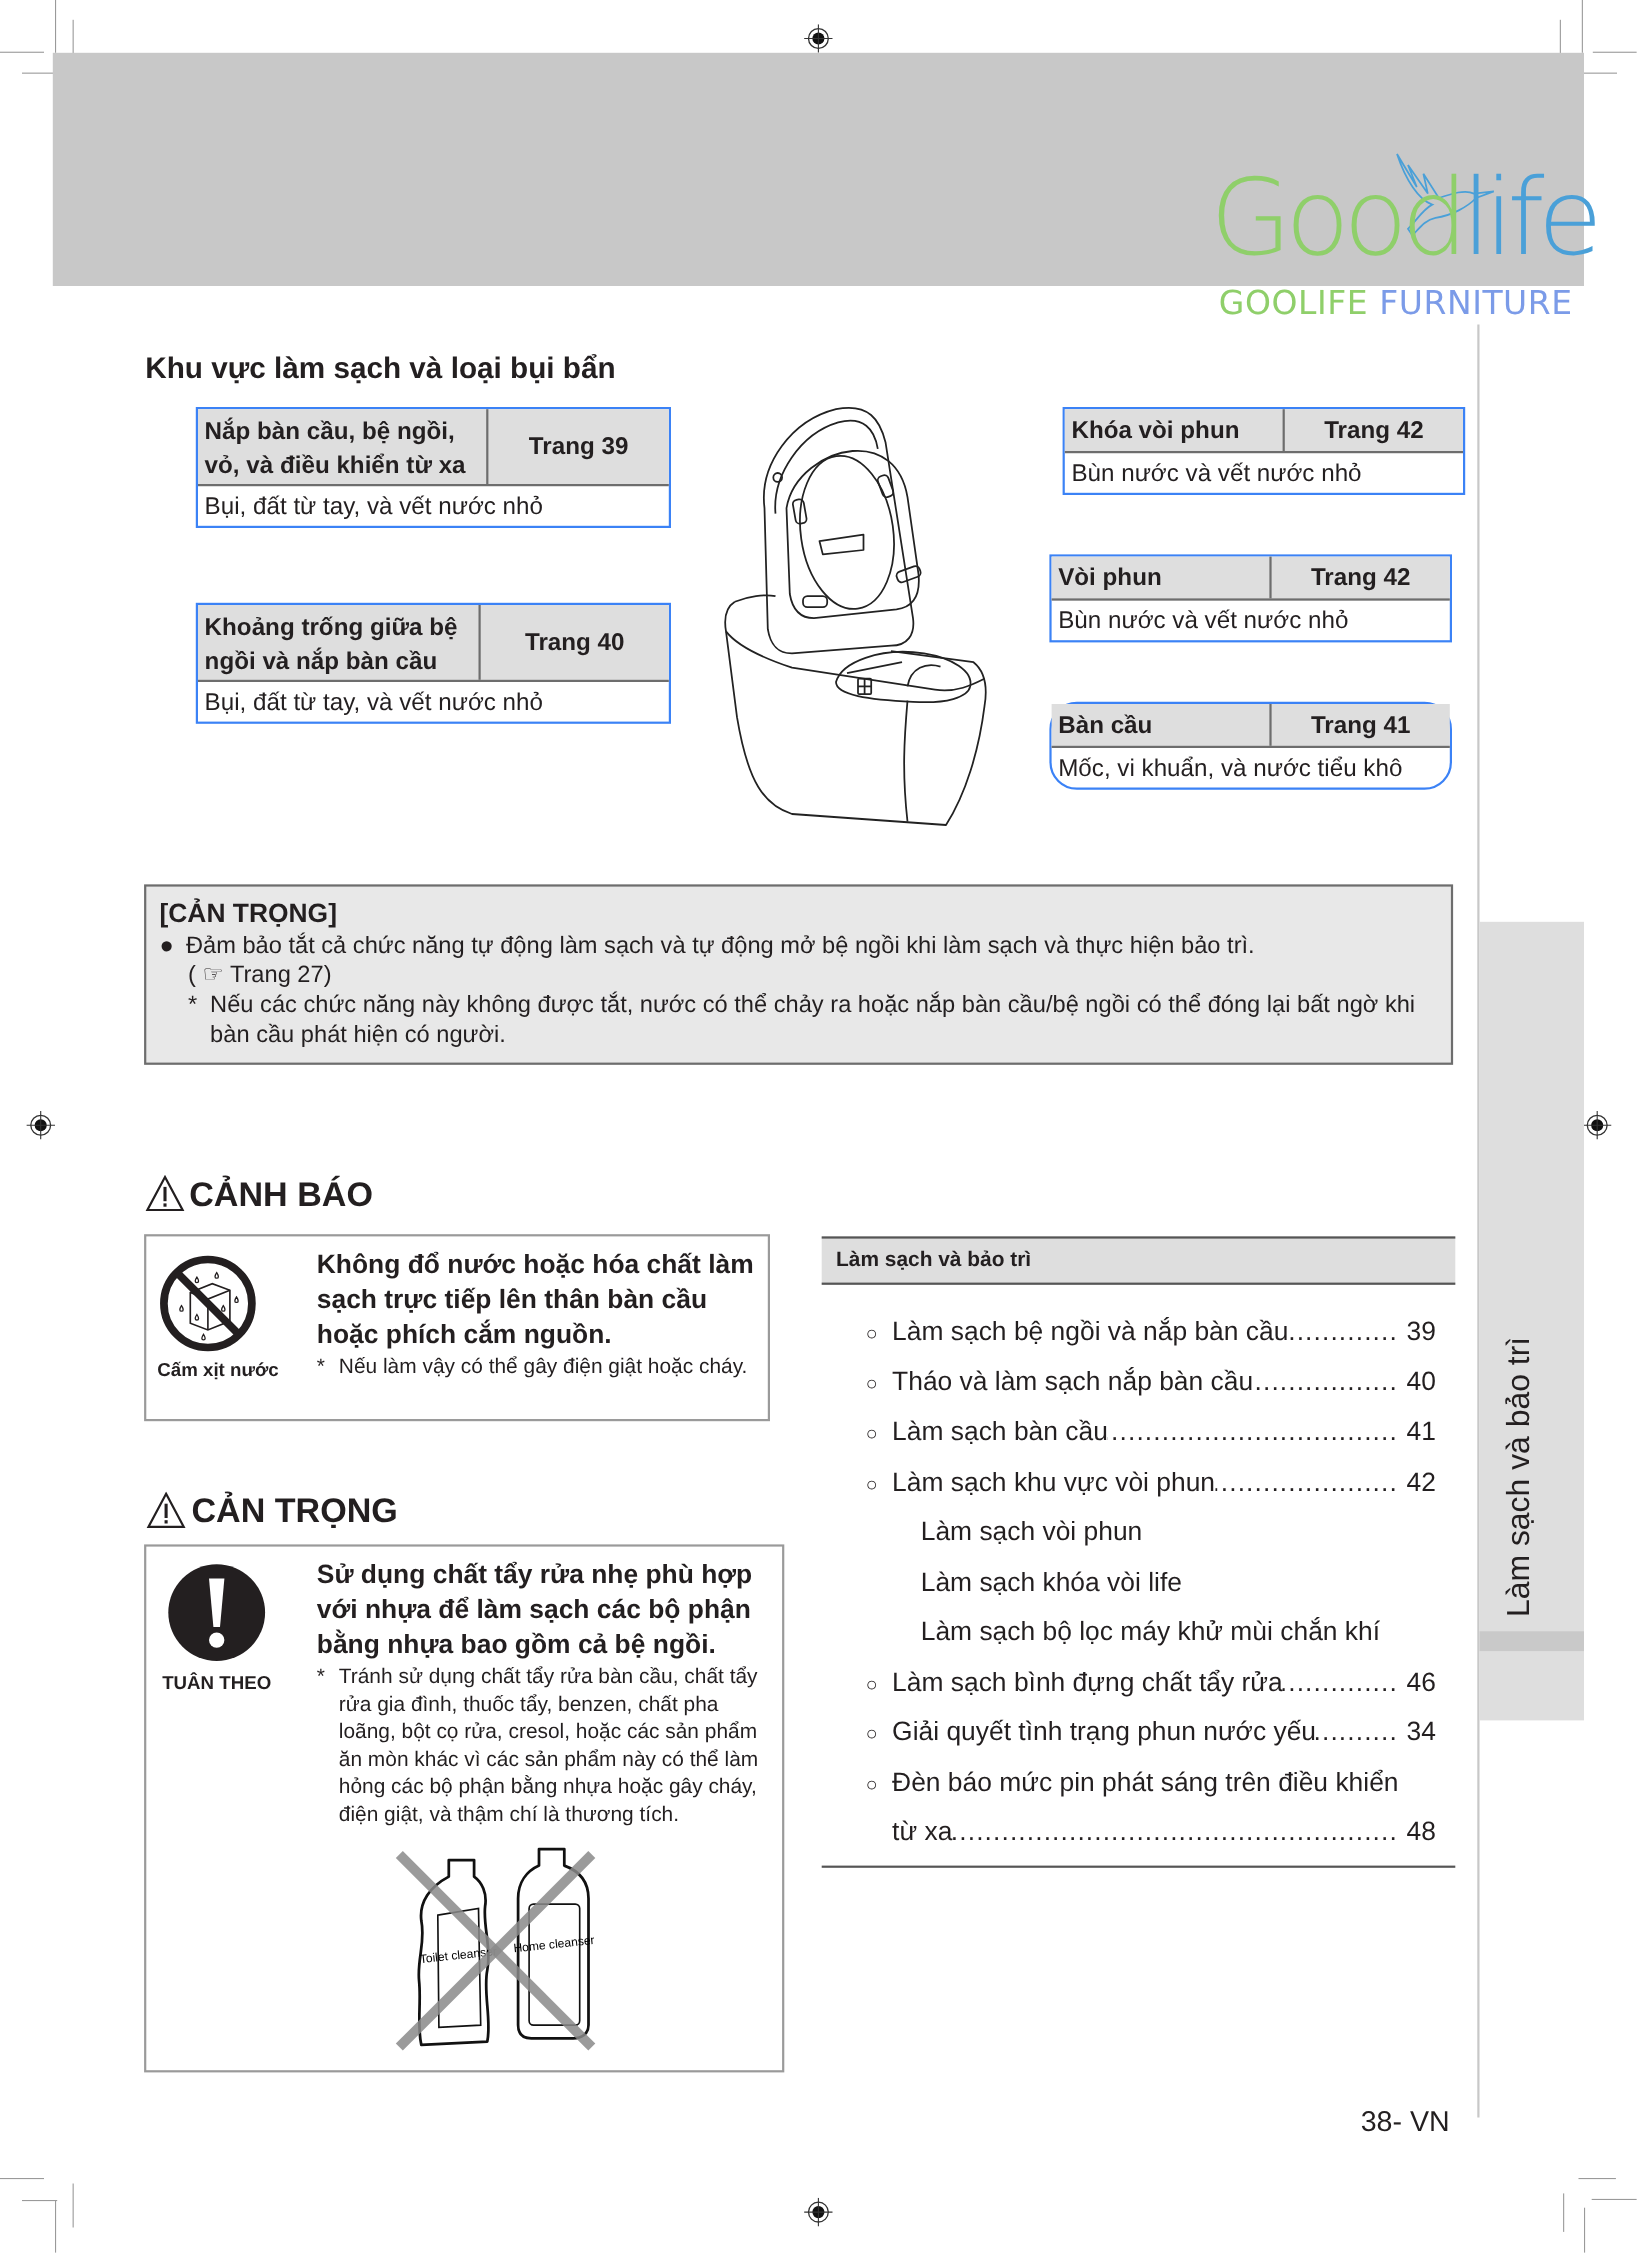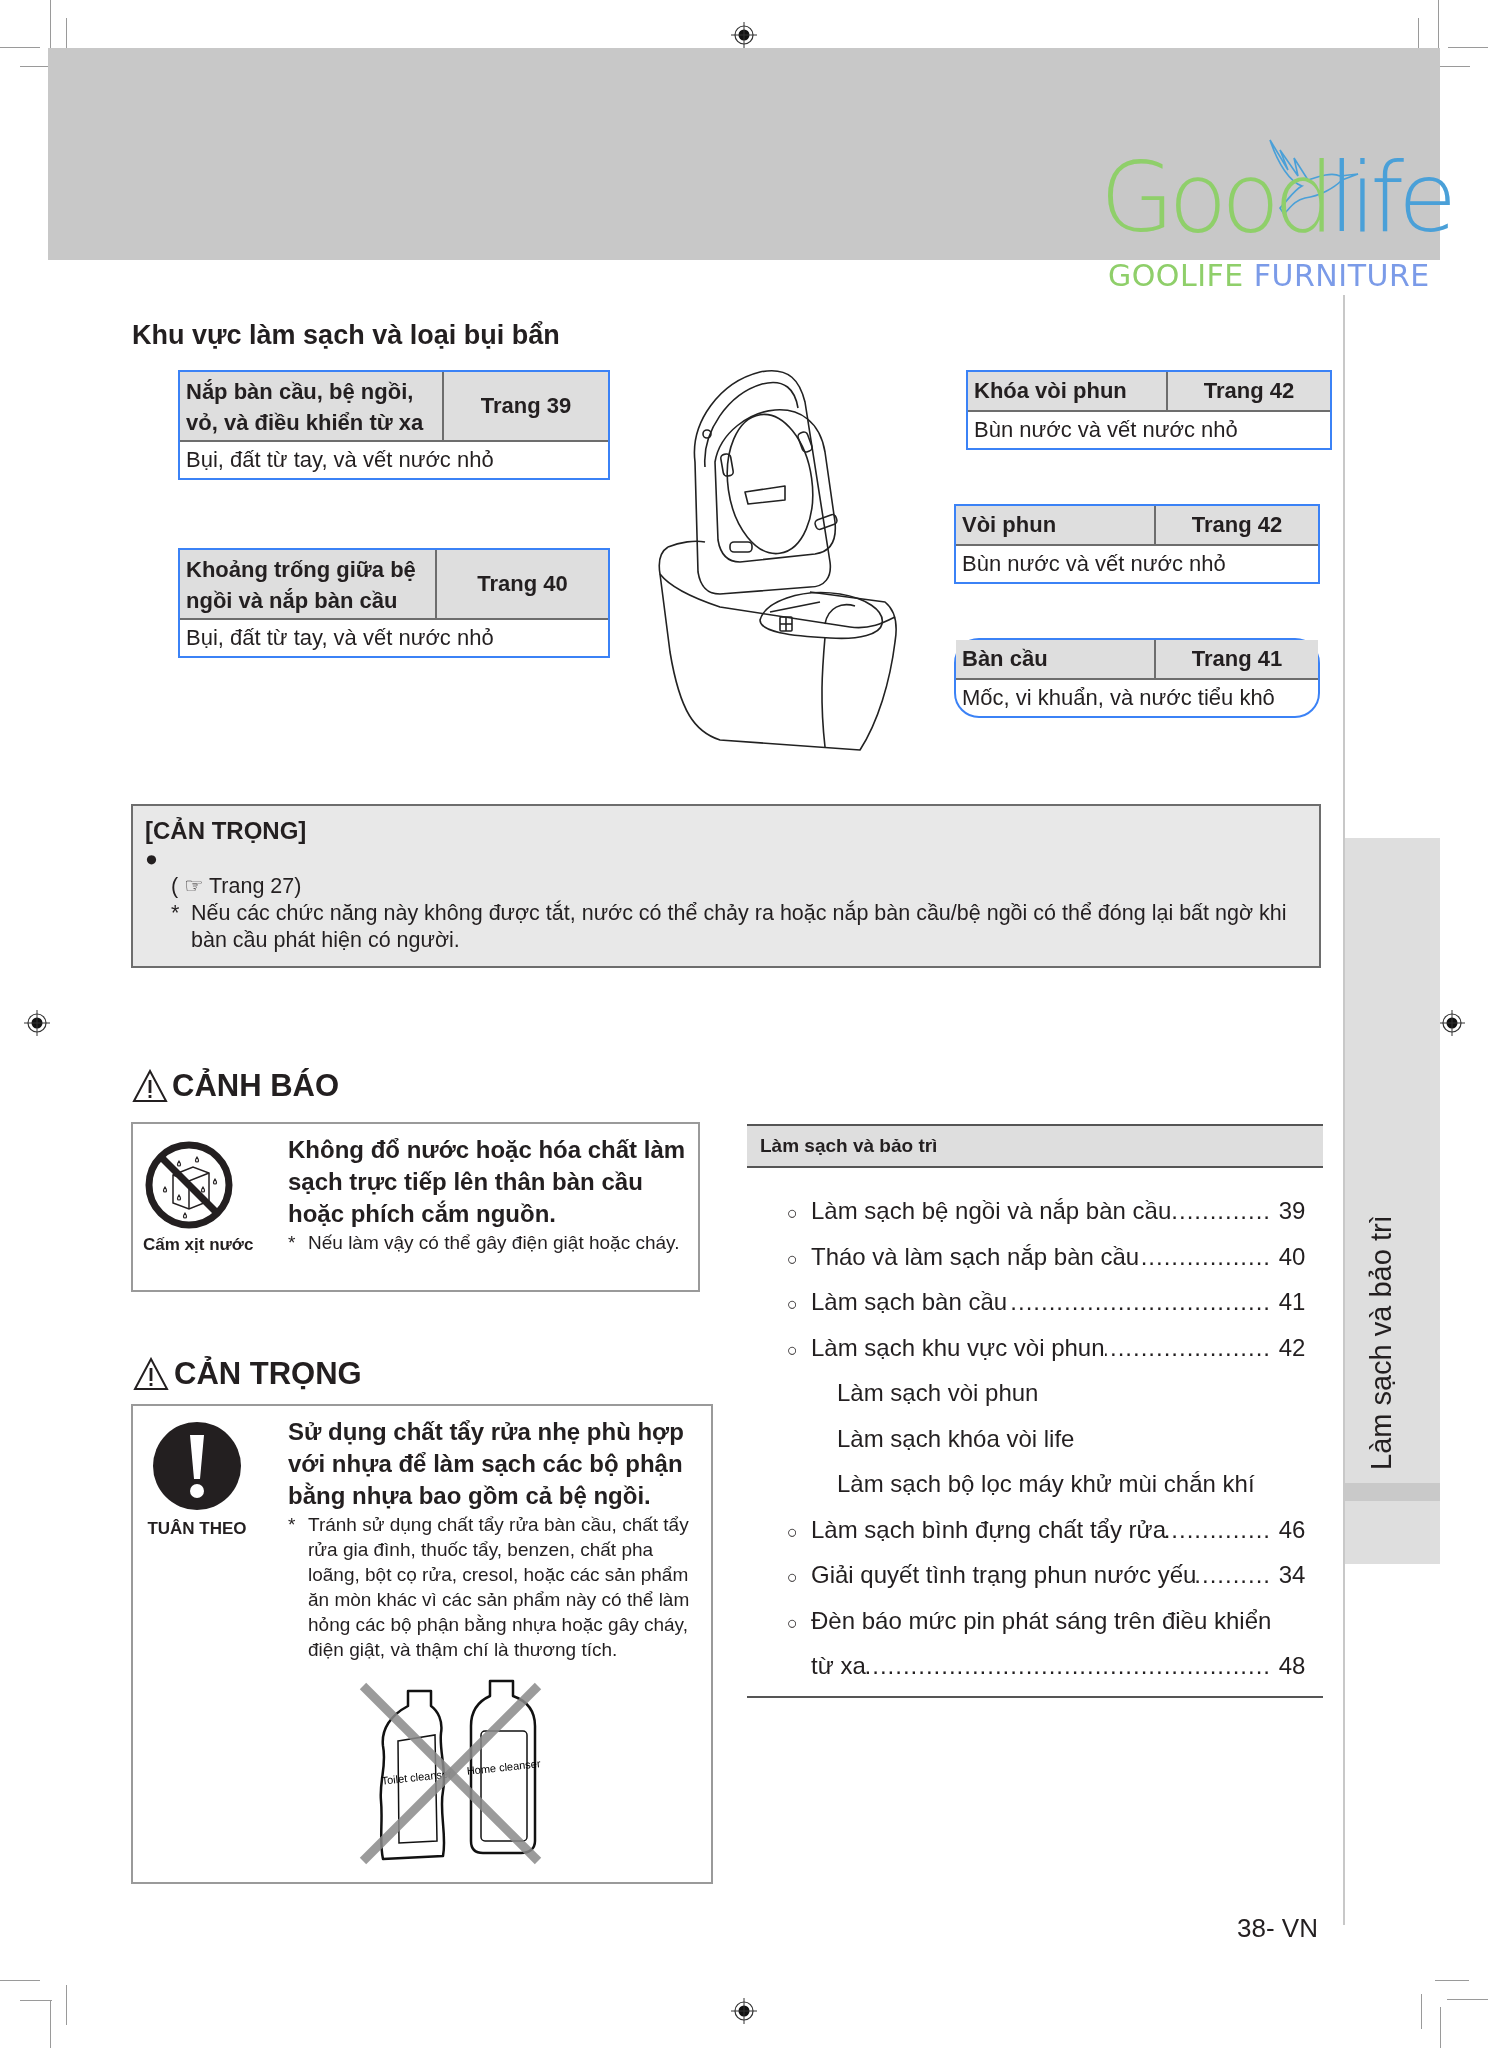--- a/index.html
+++ b/index.html
@@ -49,21 +49,21 @@
   
   .caution-box { left: 131px; top: 804px; width: 1190px; height: 164px; border: 2px solid #6d6d6d; background: #e8e8e8; box-sizing: border-box; padding: 10px 12px; font-size: 21.5px; line-height: 27px; }
   .caution-box .title { font-weight: bold; font-size: 24px; line-height: 30px; }
   .caution-box .row { display: flex; }
   .caution-box .bullet { width: 24px; flex: none; }
   .caution-box .indent { padding-left: 26px; }
   .caution-box .note { display: flex; padding-left: 26px; }
   .caution-box .note .star { width: 20px; flex: none; }
 
   
-  .warn-heading { position: absolute; display: flex; align-items: center; font-weight: bold; font-size: 31px; font-family: "Liberation Sans Narrow", "Liberation Sans", sans-serif; }
+  .warn-heading { position: absolute; display: flex; align-items: flex-start; font-weight: bold; font-size: 31px; font-family: "Liberation Sans Narrow", "Liberation Sans", sans-serif; }
   .warn-heading svg { margin-right: 4px; }
 
   .warn-box { position: absolute; border: 2px solid #9a9a9a; box-sizing: border-box; background: #fff; }
   .warn-icon-wrap { position: absolute; text-align: center; }
   .warn-icon-label { font-size: 17px; font-weight: bold; font-family: "Liberation Sans Narrow", "Liberation Sans", sans-serif; white-space: nowrap; }
   .warn-main { position: absolute; font-weight: bold; font-size: 24px; line-height: 32px; }
   .warn-note { position: absolute; display: flex; font-size: 19px; line-height: 25px; }
   .warn-note .star { width: 20px; flex: none; }
 
   
@@ -207,20 +207,21 @@
   <line x1="130" y1="262" x2="142" y2="262"></line>
   <path d="M120 250 L170 240"></path>
 
   <path d="M175 275 C172 310 170 340 175 385"></path>
 </svg>
 
 <div class="abs caution-box">
   <div class="title">[CẢN TRỌNG]</div>
   <div class="row">
     <span class="bullet">●</span>
+    <span>Đảm bảo tắt cả chức năng tự động làm sạch và tự động mở bệ ngồi khi làm sạch và thực hiện bảo trì.</span>
   </div>
   <div class="indent">( ☞ Trang 27)</div>
   <div class="note">
     <span class="star">*</span>
     <span>Nếu các chức năng này không được tắt, nước có thể chảy ra hoặc nắp bàn cầu/bệ ngồi có thể đóng lại bất ngờ khi bàn cầu phát hiện có người.</span>
   </div>
 </div>
 
 <div class="warn-heading" style="left:132px;top:1068px;">
   <svg width="36" height="34" viewBox="0 0 36 34">

